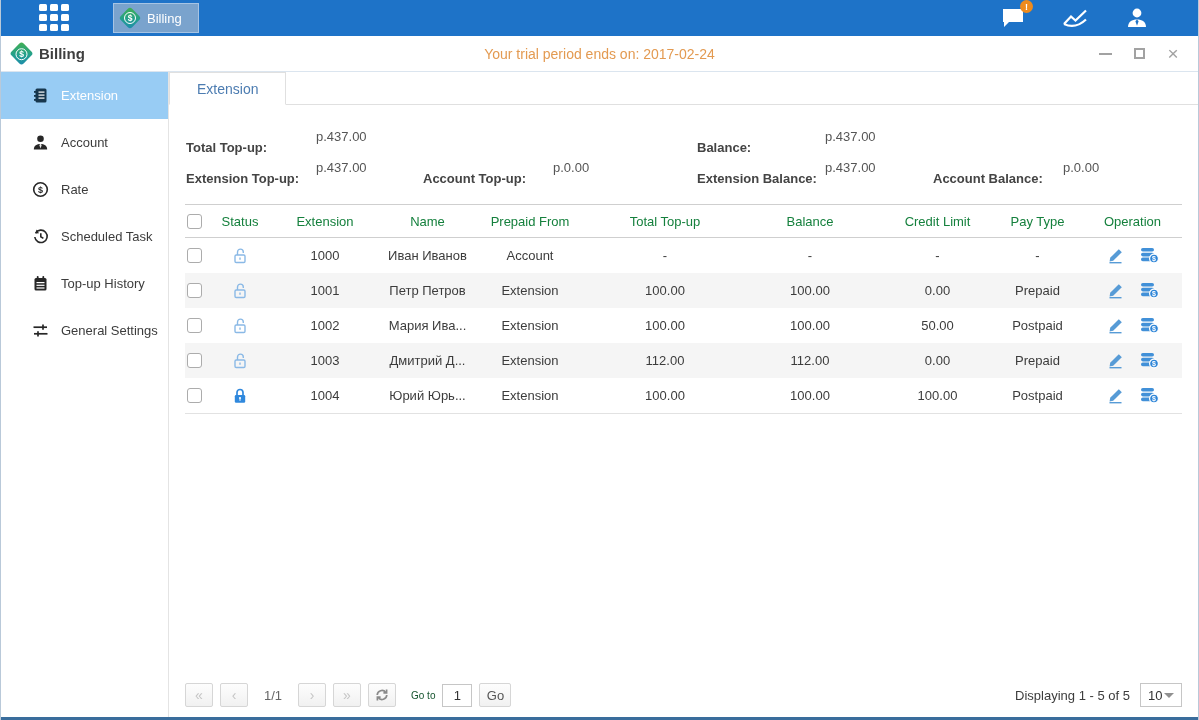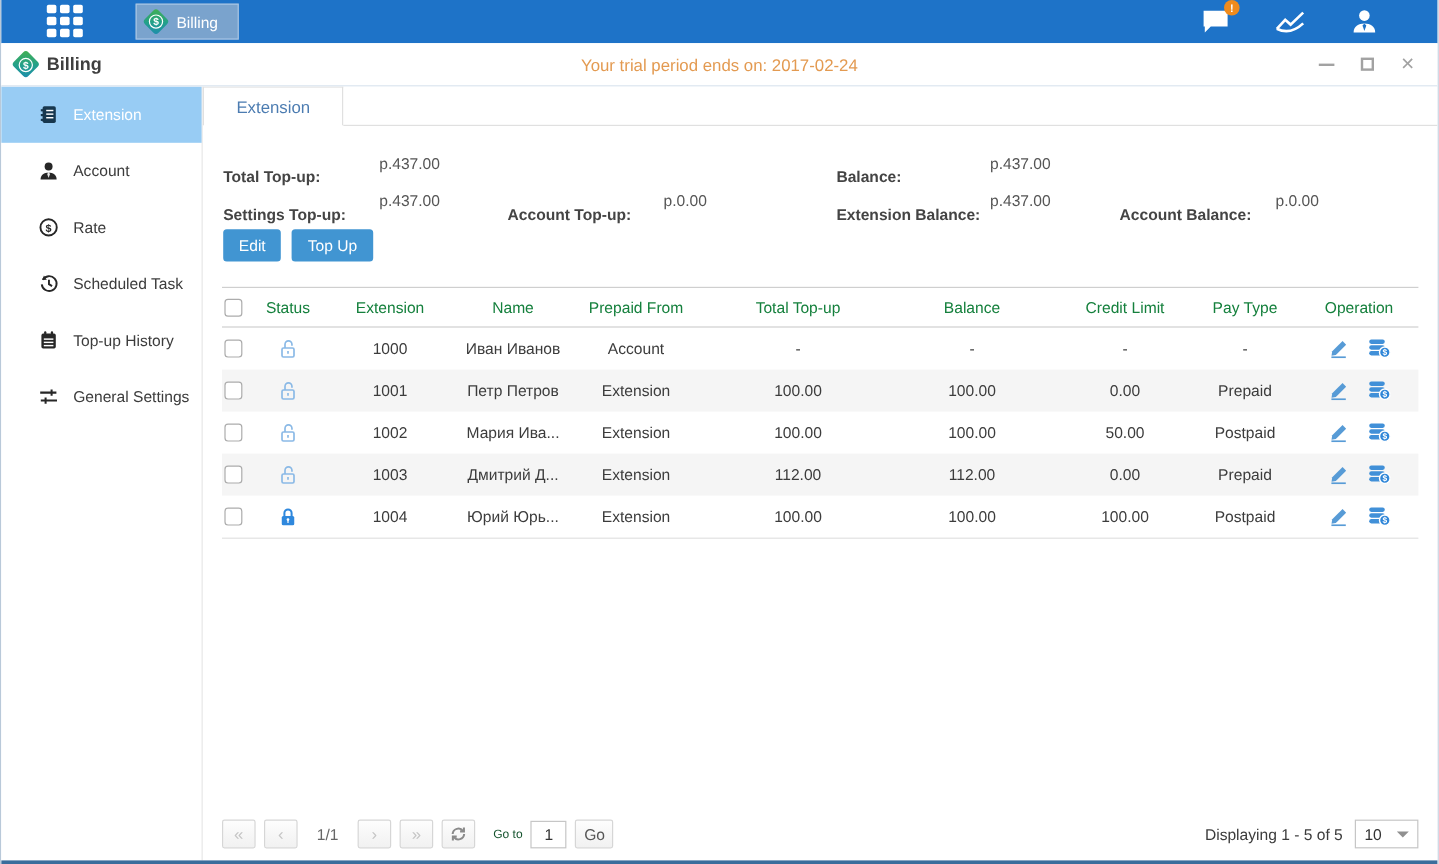--- a/index.html
+++ b/index.html
@@ -77,21 +77,21 @@
   
   .pager { margin-top:auto; padding:0 16px 10px 16px; display:flex; align-items:center; flex-shrink:0; }
   .pg-left { display:flex; align-items:center; gap:7px; }
   .pg-btn { width:28px; height:24px; border:1px solid #d6d6d6; border-radius:2px; background:linear-gradient(#fdfdfd,#f1f1f1); color:#c5c5c5; font-size:14px; display:flex; align-items:center; justify-content:center; cursor:pointer; }
   .pg-ind { width:36px; text-align:center; color:#666; font-size:13px; }
   .goto-label { margin-left:8px; color:#14532d; font-size:10px; }
   .goto-input { width:30px; height:23px; border:1px solid #c6c6c6; font-size:13px; text-align:center; font-family:inherit; color:#333; }
   .go-btn { color:#555; font-size:13px; width:32px; }
   .pg-right { margin-left:auto; display:flex; align-items:center; gap:10px; }
   .displaying { font-size:13px; color:#3c3c3c; }
-  .page-size { width:53px; height:24px; border:1px solid #c6c6c6; background:#fff; display:flex; align-items:center; padding:0 7px; font-size:13px; color:#333; justify-content:space-between; cursor:pointer; }
+  .page-size { width:42px; height:24px; border:1px solid #c6c6c6; background:#fff; display:flex; align-items:center; padding:0 7px; font-size:13px; color:#333; justify-content:space-between; cursor:pointer; }
   .tri { width:0; height:0; border-left:5px solid transparent; border-right:5px solid transparent; border-top:5px solid #909090; }
 
   .bottom-strip { height:3px; background:#3a6d9c; flex-shrink:0; }
 </style>
 </head>
 <body>
 
 <div class="window">
 
   <div class="topbar">
@@ -235,34 +235,30 @@
       <div class="summary">
         <span class="sum-label">Total Top-up:</span>
         <span class="sum-value">p.437.00</span>
         <span></span>
           <span></span>
         <span class="sum-label">Balance:</span>
         <span class="sum-value">p.437.00</span>
         <span></span>
           <span></span>
 
-        <span class="sum-label">Settings Top-up:</span>
+        <span class="sum-label">Extension Top-up:</span>
         <span class="sum-value">p.437.00</span>
         <span class="sum-label">Account Top-up:</span>
         <span class="sum-value">p.0.00</span>
         <span class="sum-label">Extension Balance:</span>
         <span class="sum-value">p.437.00</span>
         <span class="sum-label">Account Balance:</span>
         <span class="sum-value">p.0.00</span>
       </div>
 
-      <div class="actions">
-        <button class="btn">Edit</button>
-        <button class="btn">Top Up</button>
-      </div>
 
       <div class="tbl">
         <div class="thead">
           <span class="c col-cb">
               <span class="cb"></span>
             </span>
           <span class="c col-status">Status</span>
           <span class="c col-ext">Extension</span>
           <span class="c col-name">Name</span>
           <span class="c col-charged">Prepaid From</span>

